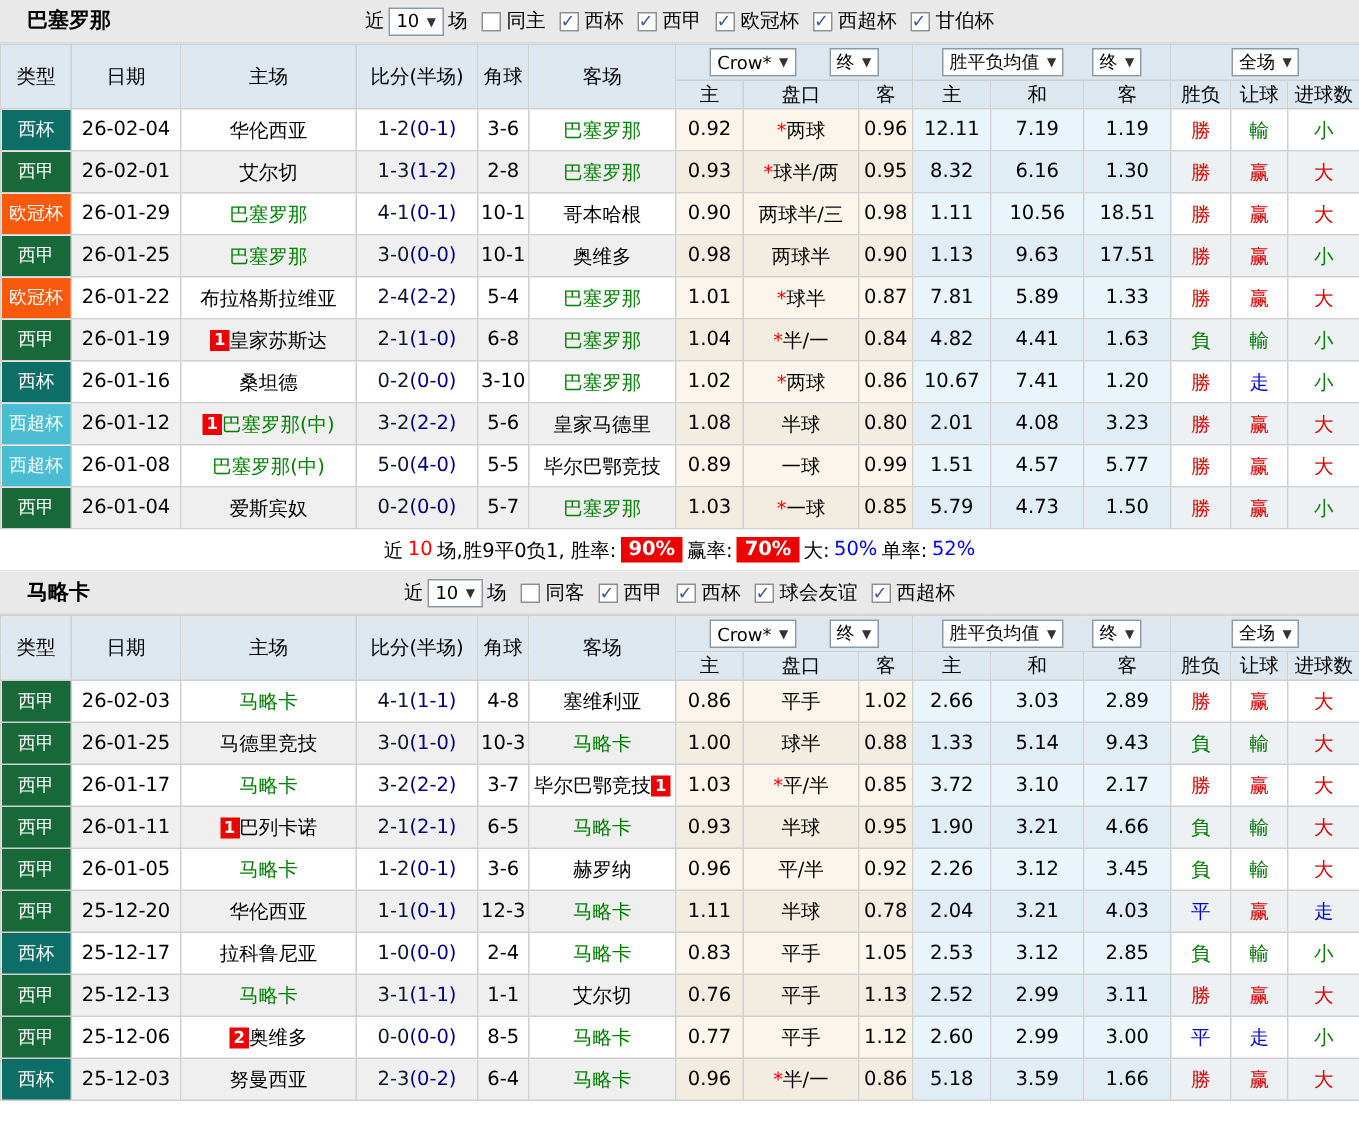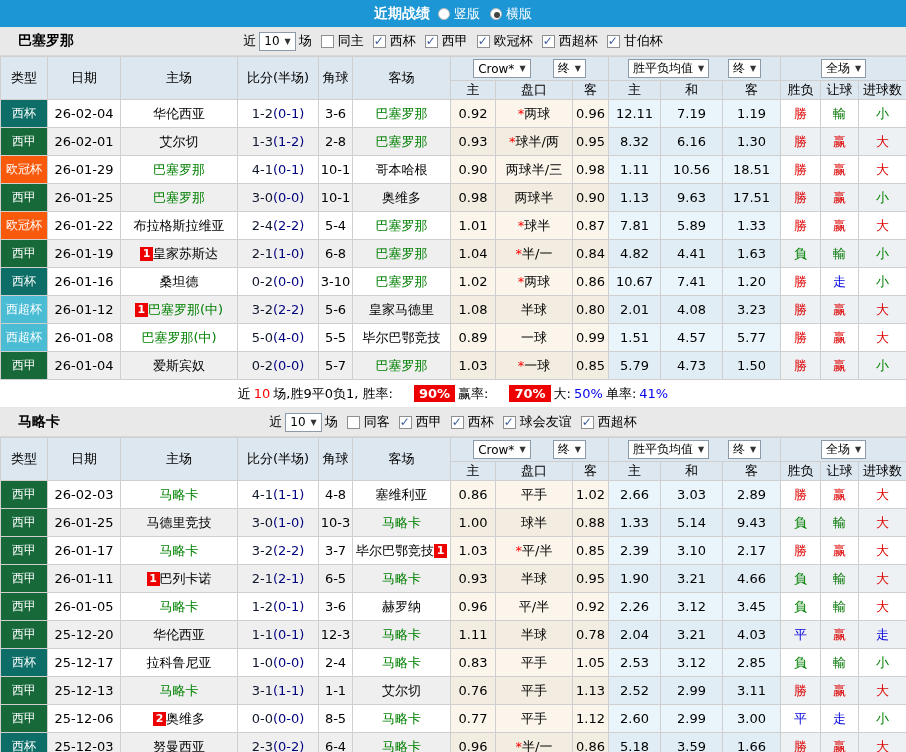--- a/index.html
+++ b/index.html
@@ -42,41 +42,28 @@
   .team-name.green { color:#008000; }
   .ft { color:#0f172a; }
   .ht { color:#000080; }
   .star { color:#ff0000; }
   .inline-badge { display:inline-block; background:#ee0000; color:#fff; font-size:11px; font-weight:bold; min-width:13px; height:14px; line-height:14px; text-align:center; vertical-align:1px; }
   td.c-res { font-weight:normal; }
 
   
   .summary { height:28px; display:flex; align-items:center; justify-content:center; gap:3px; font-size:13px; background:#fff; border-bottom:1px solid #e5e5e5; }
   .summary .red-num { color:#ff0000; }
-  .pct-box { background:#ee0000; color:#fff; font-weight:bold; padding:1px 5px;margin-left:18px; }
+  .pct-box { background:#ee0000; color:#fff; font-weight:bold; padding:1px 5px; }
   .blue { color:#0000ee; }
 </style>
 </head>
 <body>
 
 <div class="page">
 
-  <div class="topbar">
-    <span class="topbar-title">近期战绩</span>
-    <span class="radio-group">
-      <span class="radio">
-        <span class="radio-dot"></span>
-        <span>竖版</span>
-      </span>
-      <span class="radio">
-        <span class="radio-dot selected"></span>
-        <span>横版</span>
-      </span>
-    </span>
-  </div>
 
   <div class="filterbar">
     <b class="team-title">巴塞罗那</b>
     <span class="filter-controls">
       <span>近</span>
       <span class="select">
           <span>10</span>
           <span class="arr">▼</span>
         </span>
       <span>场</span>
@@ -343,21 +330,21 @@
   <div class="summary">
     <span>近</span>
       <span class="red-num">10</span>
       <span>场,胜9平0负1, 胜率:</span>
     <span class="pct-box">90%</span>
     <span>赢率:</span>
     <span class="pct-box">70%</span>
     <span>大:</span>
       <span class="blue">50%</span>
     <span>单率:</span>
-      <span class="blue">41%</span>
+      <span class="blue">52%</span>
   </div>
 
   <div class="filterbar">
     <b class="team-title">马略卡</b>
     <span class="filter-controls">
       <span>近</span>
       <span class="select">
           <span>10</span>
           <span class="arr">▼</span>
         </span>
@@ -484,21 +471,21 @@
         <tr class="row">
     <td class="c-type" style="background: rgb(23, 105, 58);">西甲</td>
     <td class="c-date">26-01-17</td>
     <td class="c-home"><span class="team-name green">马略卡</span></td>
     <td class="c-score"><span class="ft">3-2</span><span class="ht">(2-2)</span></td>
     <td class="c-corner">3-7</td>
     <td class="c-away"><span class="team-name">毕尔巴鄂竞技</span><span class="inline-badge">1</span></td>
     <td class="c-odds">1.03</td>
     <td class="c-odds"><span class="star">*</span><span>平/半</span></td>
     <td class="c-odds">0.85</td>
-    <td class="c-avg">2.39</td>
+    <td class="c-avg">3.72</td>
     <td class="c-avg">3.10</td>
     <td class="c-avg">2.17</td>
     <td class="c-res" style="color: rgb(221, 0, 0);">勝</td>
     <td class="c-res" style="color: rgb(221, 0, 0);">赢</td>
     <td class="c-res" style="color: rgb(221, 0, 0);">大</td>
   </tr>
         <tr class="row">
     <td class="c-type" style="background: rgb(23, 105, 58);">西甲</td>
     <td class="c-date">26-01-11</td>
     <td class="c-home"><span class="inline-badge">1</span><span class="team-name">巴列卡诺</span></td>

